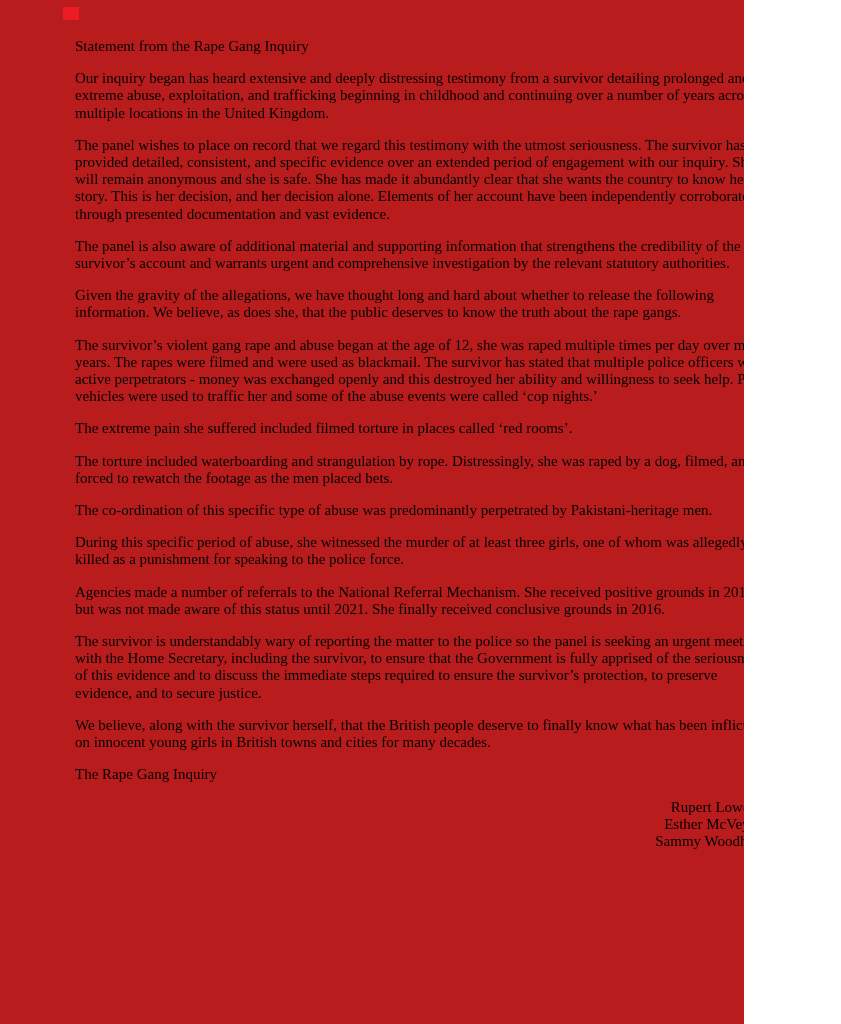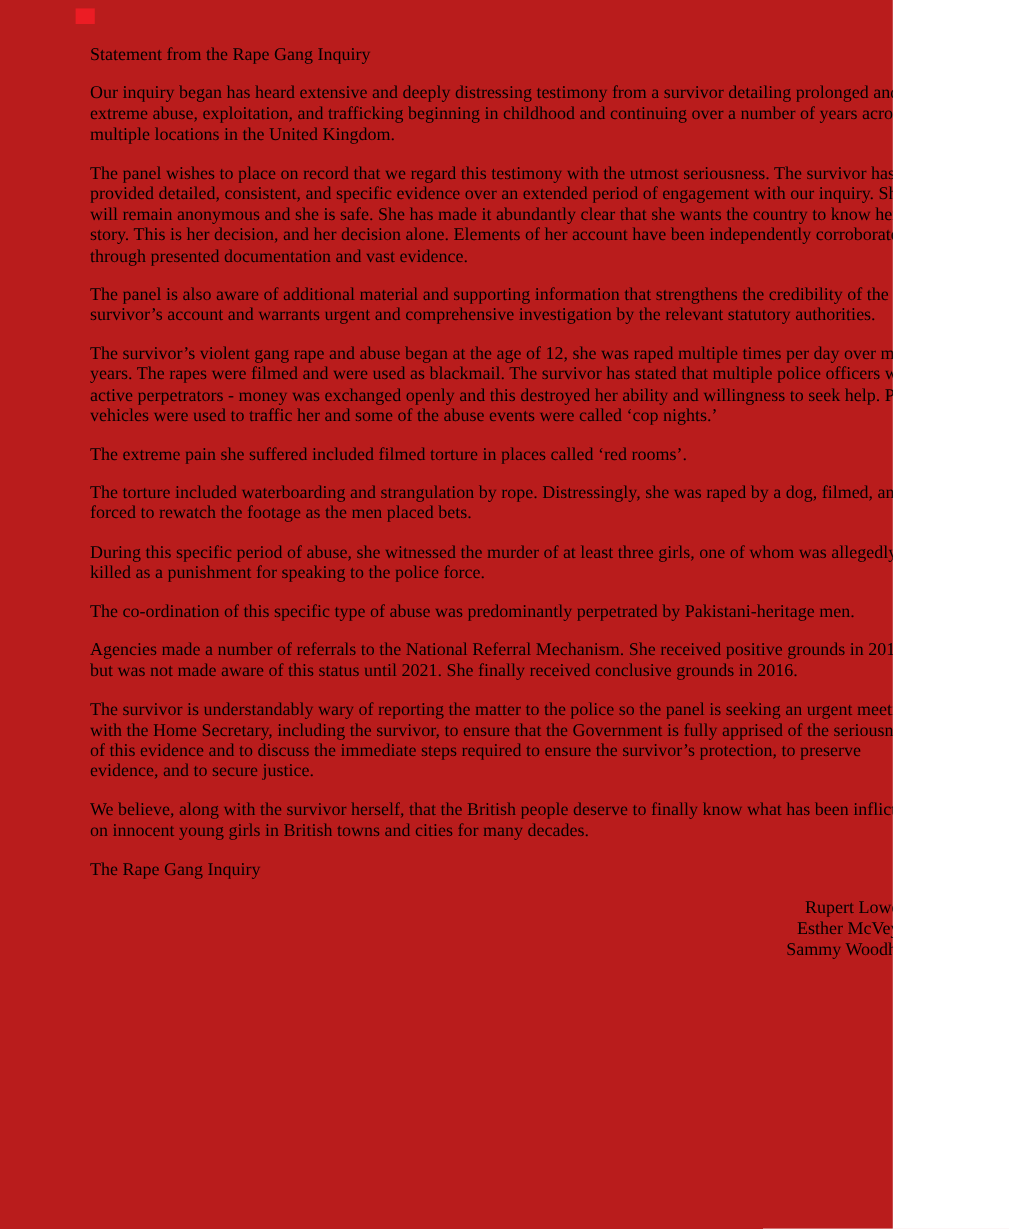--- a/index.html
+++ b/index.html
@@ -50,25 +50,26 @@
 <body>
 
 <div class="page">
   <div class="marker" style="background: rgb(236, 28, 36);"></div>
   <div class="content">
     <p class="para">Statement from the Rape Gang Inquiry</p>
     <div>
         <p class="para">Our inquiry began has heard extensive and deeply distressing testimony from a survivor detailing prolonged and extreme abuse, exploitation, and trafficking beginning in childhood and continuing over a number of years across multiple locations in the United Kingdom.</p>
         <p class="para">The panel wishes to place on record that we regard this testimony with the utmost seriousness. The survivor has provided detailed, consistent, and specific evidence over an extended period of engagement with our inquiry. She will remain anonymous and she is safe. She has made it abundantly clear that she wants the country to know her story. This is her decision, and her decision alone. Elements of her account have been independently corroborated through presented documentation and vast evidence.</p>
         <p class="para">The panel is also aware of additional material and supporting information that strengthens the credibility of the survivor’s account and warrants urgent and comprehensive investigation by the relevant statutory authorities.</p>
+        <p class="para">Given the gravity of the allegations, we have thought long and hard about whether to release the following information. We believe, as does she, that the public deserves to know the truth about the rape gangs.</p>
         <p class="para">The survivor’s violent gang rape and abuse began at the age of 12, she was raped multiple times per day over many years. The rapes were filmed and were used as blackmail. The survivor has stated that multiple police officers were active perpetrators - money was exchanged openly and this destroyed her ability and willingness to seek help. Police vehicles were used to traffic her and some of the abuse events were called ‘cop nights.’</p>
         <p class="para">The extreme pain she suffered included filmed torture in places called ‘red rooms’.</p>
         <p class="para">The torture included waterboarding and strangulation by rope. Distressingly, she was raped by a dog, filmed, and forced to rewatch the footage as the men placed bets.</p>
+        <p class="para">The co-ordination of this specific type of abuse was predominantly perpetrated by Pakistani-heritage men.</p>
         <p class="para">During this specific period of abuse, she witnessed the murder of at least three girls, one of whom was allegedly killed as a punishment for speaking to the police force.</p>
-        <p class="para">The co-ordination of this specific type of abuse was predominantly perpetrated by Pakistani-heritage men.</p>
         <p class="para">Agencies made a number of referrals to the National Referral Mechanism. She received positive grounds in 2018 but was not made aware of this status until 2021. She finally received conclusive grounds in 2016.</p>
         <p class="para">The survivor is understandably wary of reporting the matter to the police so the panel is seeking an urgent meeting with the Home Secretary, including the survivor, to ensure that the Government is fully apprised of the seriousness of this evidence and to discuss the immediate steps required to ensure the survivor’s protection, to preserve evidence, and to secure justice.</p>
         <p class="para">We believe, along with the survivor herself, that the British people deserve to finally know what has been inflicted on innocent young girls in British towns and cities for many decades.</p>
       </div>
     <p class="para">The Rape Gang Inquiry</p>
     <div class="signatures">
         <div class="sig-line">Rupert Lowe MP</div>
         <div class="sig-line">Esther McVey MP</div>
         <div class="sig-line">Sammy Woodhouse</div>
       </div>

